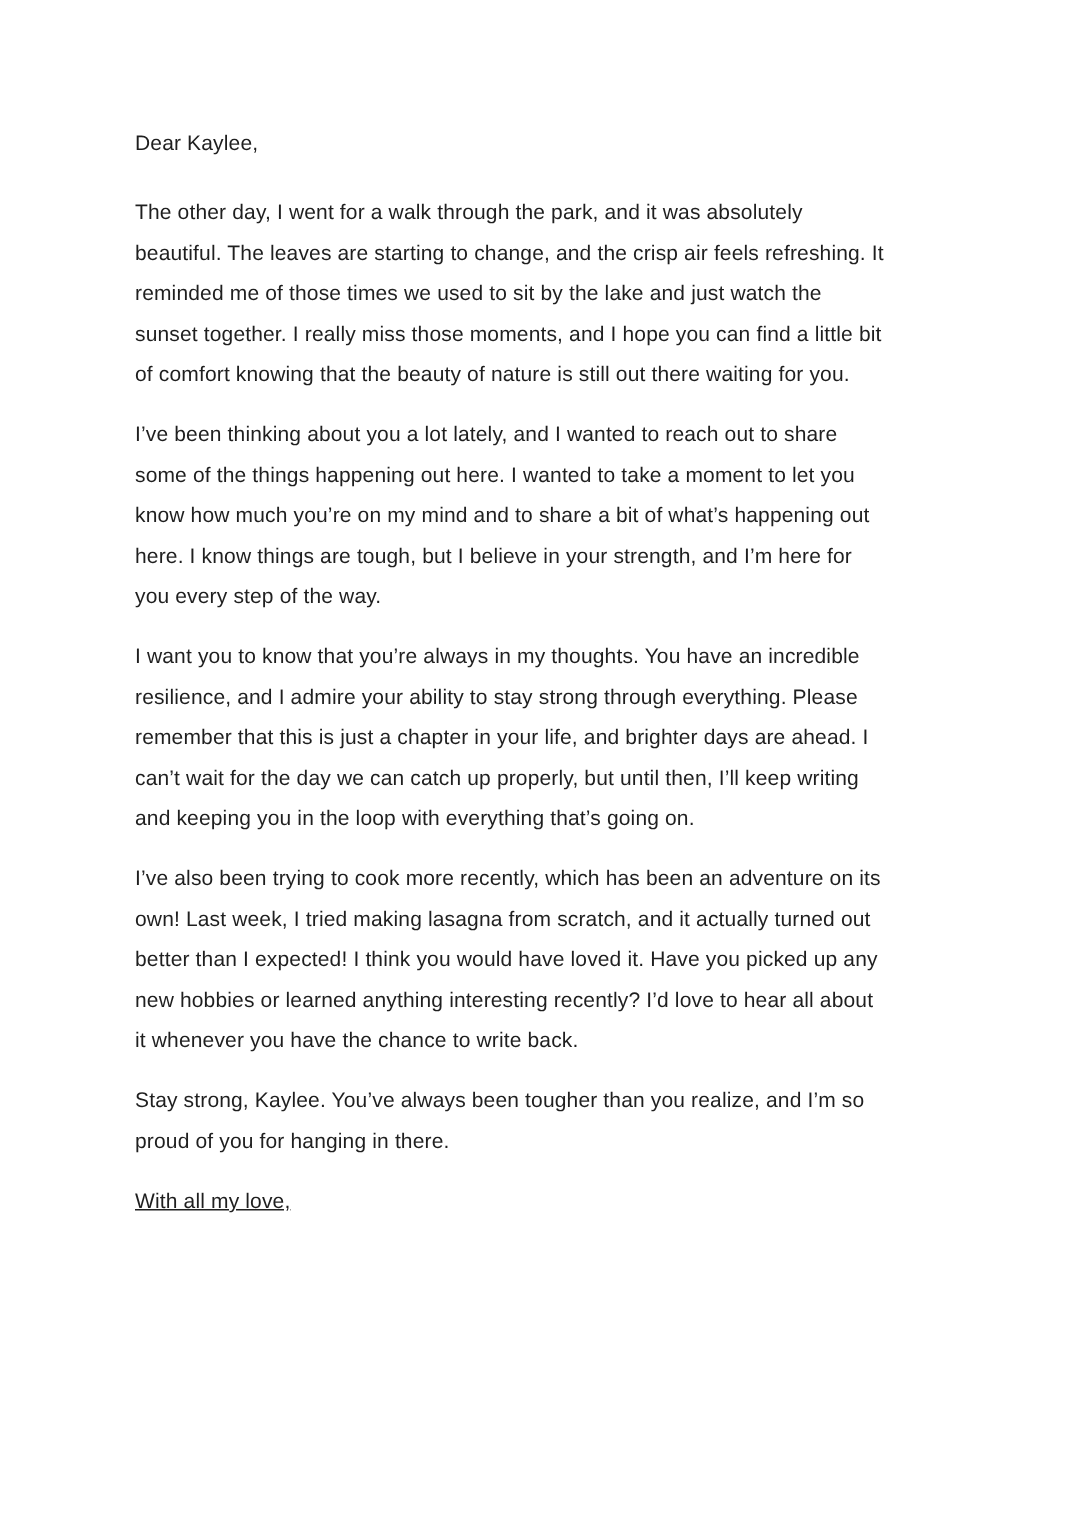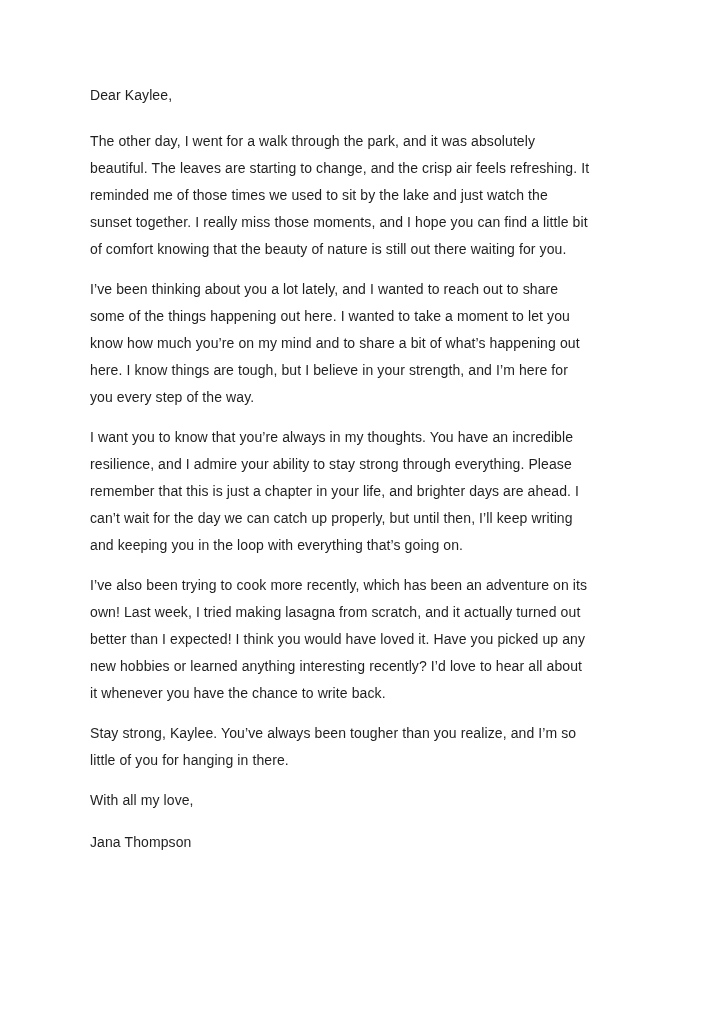--- a/index.html
+++ b/index.html
@@ -27,21 +27,22 @@
     letter-spacing: 0.1px;
   }
   .letter-body p {
     margin: 0 0 13px 0;
     white-space: pre-line;
   }
   .letter-body p.greeting {
     margin-bottom: 19px;
   }
   .letter-body p.closing {
-    margin-bottom: 15px;
+    margin-bottom: 3px;
+    text-decoration: underline;
   }
   .letter-body p.signature {
     margin-bottom: 0;
   }
 </style>
 </head>
 <body>
 
 <div class="page">
   <div class="letter-body">
@@ -60,17 +61,16 @@
 resilience, and I admire your ability to stay strong through everything. Please
 remember that this is just a chapter in your life, and brighter days are ahead. I
 can’t wait for the day we can catch up properly, but until then, I’ll keep writing
 and keeping you in the loop with everything that’s going on.</p>
     <p class="paragraph">I’ve also been trying to cook more recently, which has been an adventure on its
 own! Last week, I tried making lasagna from scratch, and it actually turned out
 better than I expected! I think you would have loved it. Have you picked up any
 new hobbies or learned anything interesting recently? I’d love to hear all about
 it whenever you have the chance to write back.</p>
     <p class="paragraph">Stay strong, Kaylee. You’ve always been tougher than you realize, and I’m so
-little of you for hanging in there.</p>
+proud of you for hanging in there.</p>
     <p class="closing">With all my love,</p>
-    <p class="signature">Jana Thompson</p>
   </div>
 </div>
 
 </body></html>

